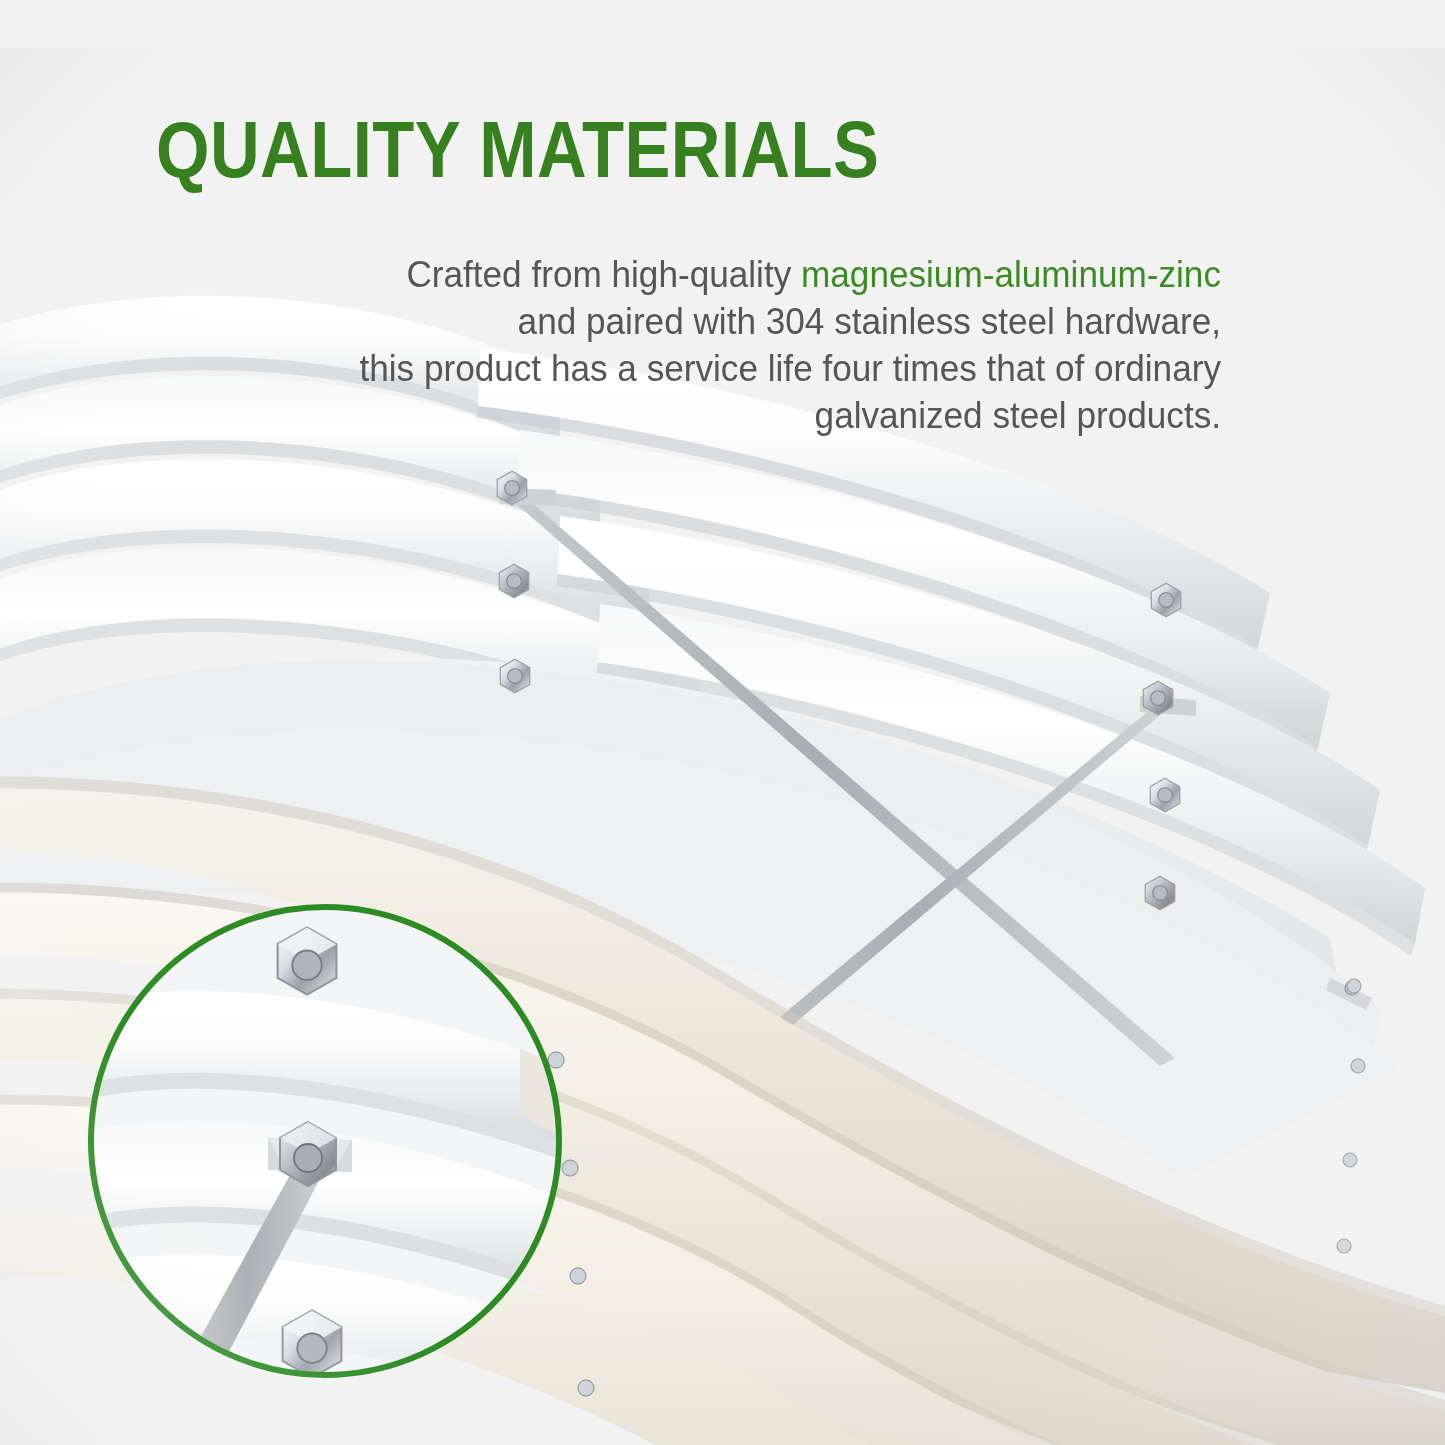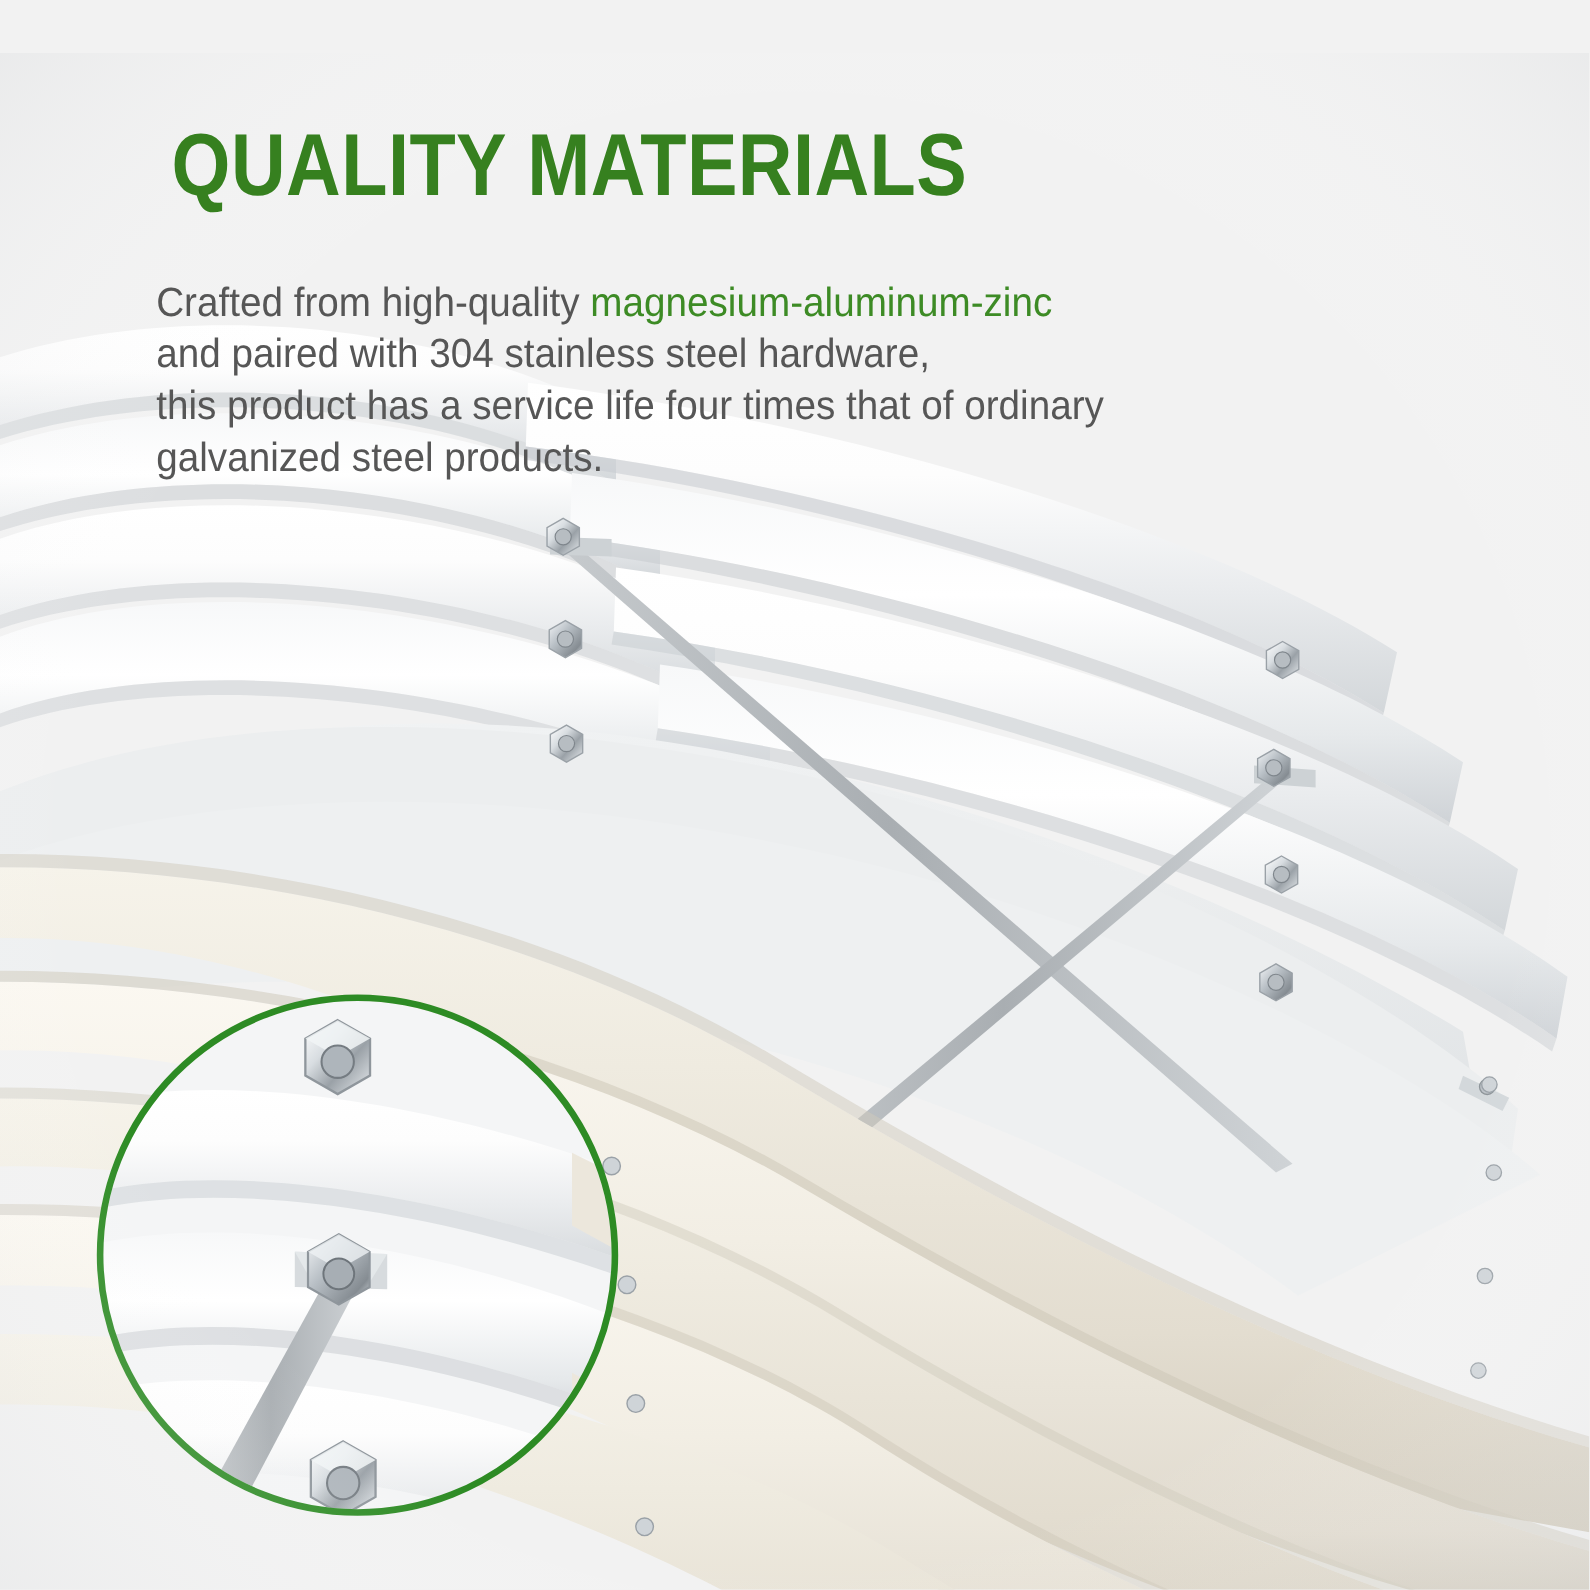--- a/index.html
+++ b/index.html
@@ -21,22 +21,23 @@
     position:absolute;left:156px;top:62px;
     font-size:80px;line-height:80px;
     font-weight:700;
     letter-spacing:0.5px;
     color:#36801f;
     transform:scaleX(0.86);
     transform-origin:left top;
     white-space:nowrap;
   }
   .body{
-    position:absolute;left:142px;top:203px;
+    position:absolute;left:157px;top:203px;
     width:1120px;
+    text-align:right;
   }
   .bline{
     font-size:37px;
     line-height:47px;
     color:#565656;
     white-space:nowrap;
     transform:scaleX(0.95);
     transform-origin:left center;
   }
   .hl{color:#3d8b25;}

